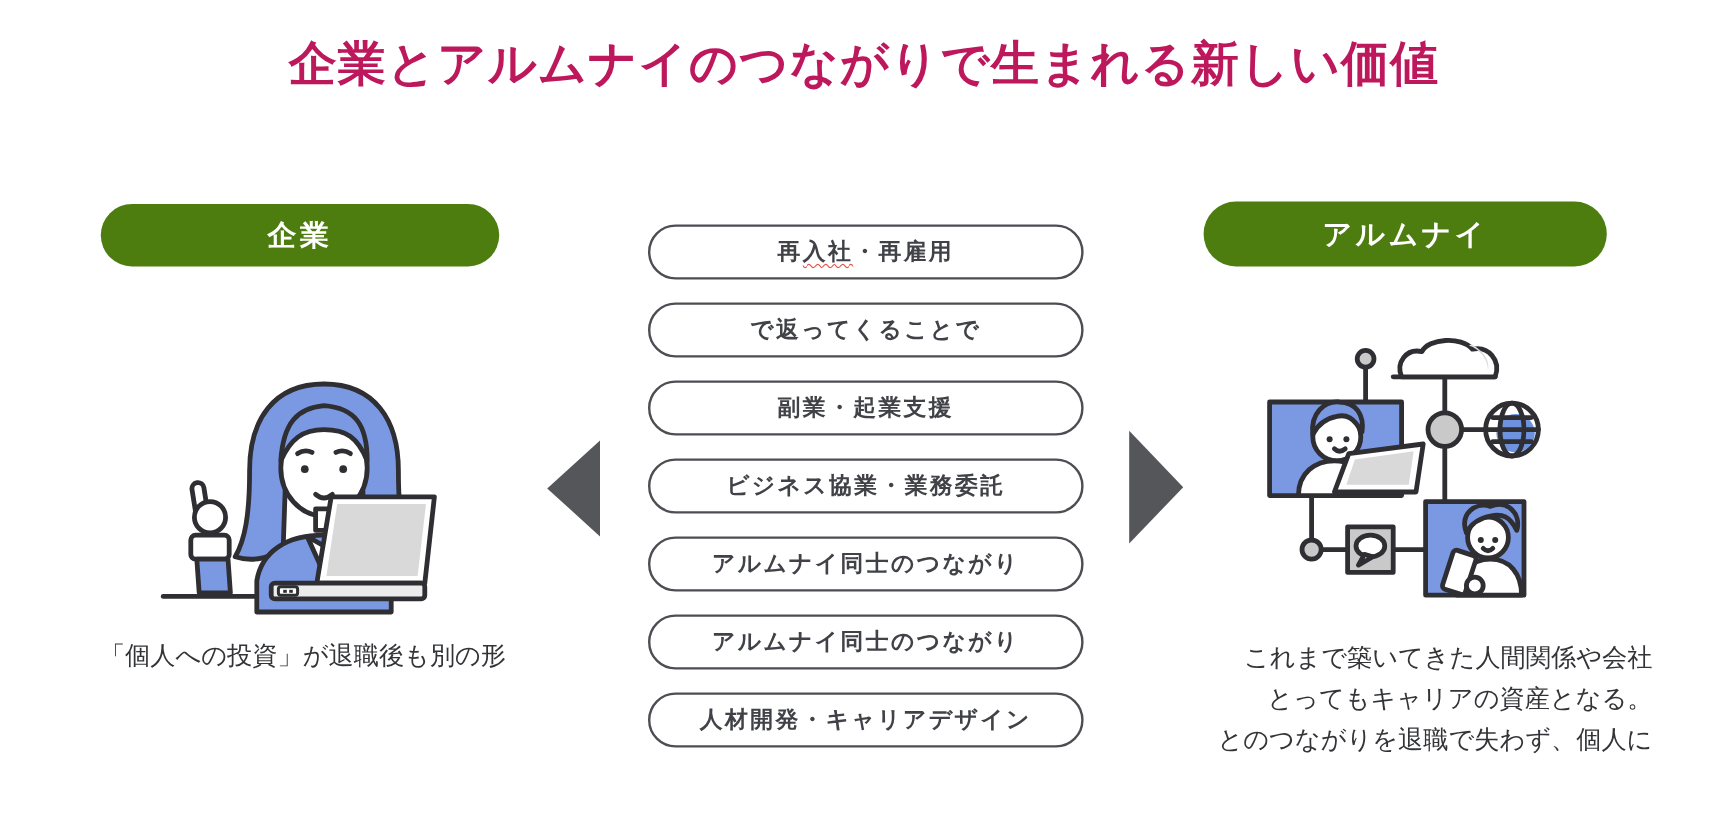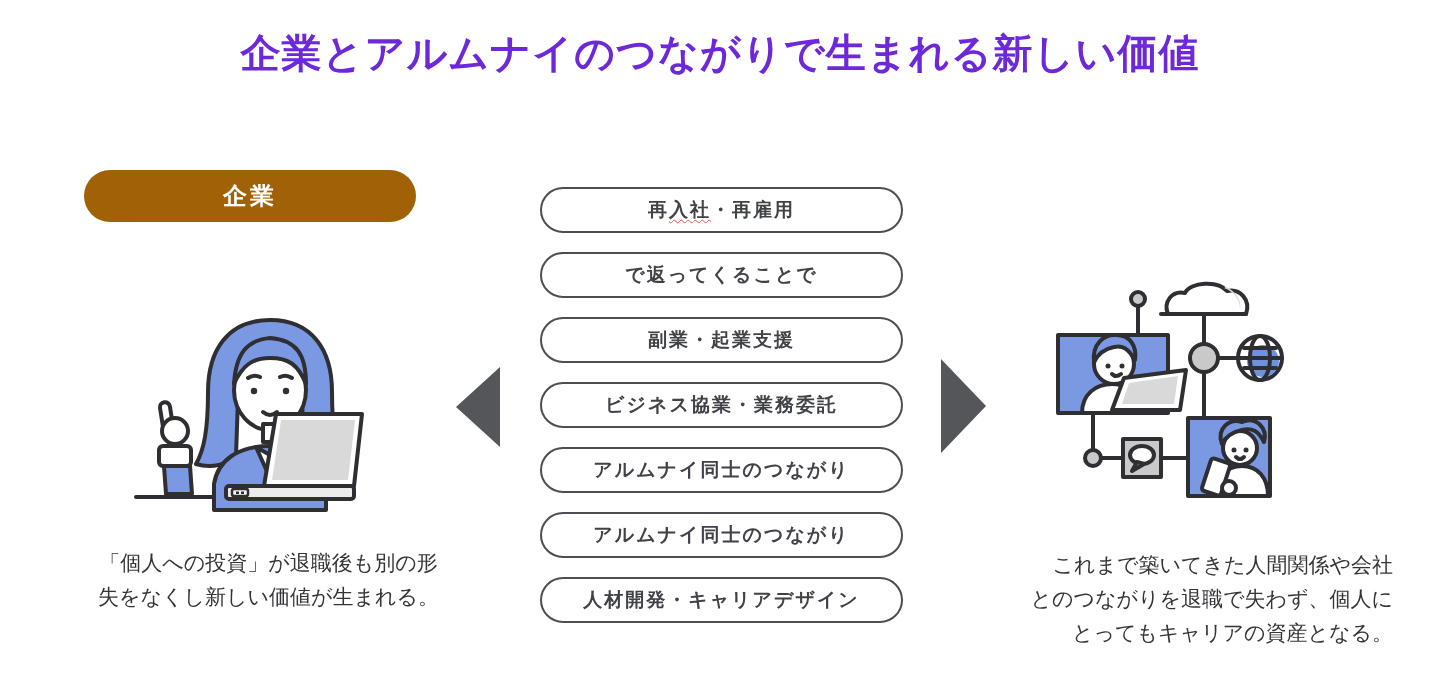--- a/index.html
+++ b/index.html
@@ -2,24 +2,24 @@
 <html><head>
 <meta charset="utf-8">
 <style>
   html,body{margin:0;padding:0;background:#fff;}
   .canvas{
     position:relative;width:1440px;height:693px;background:#ffffff;
     font-family:"Liberation Sans",sans-serif;overflow:hidden;margin:0 auto;
   }
   .title{
     position:absolute;top:26px;left:0;width:100%;text-align:center;
-    font-size:40px;font-weight:bold;color:#6d28d9;letter-spacing:1px;margin:0;
+    font-size:40px;font-weight:bold;color:#be185d;letter-spacing:1px;margin:0;
   }
   .badge{
-    position:absolute;background:#a16207;color:#ffffff;border-radius:28px;
+    position:absolute;background:#4d7c0f;color:#ffffff;border-radius:28px;
     display:flex;align-items:center;justify-content:center;
     font-size:24px;font-weight:bold;letter-spacing:3px;
   }
   .badge-left{left:84px;top:170px;width:332px;height:52px;}
   .badge-right{left:1003px;top:168px;width:336px;height:54px;}
   .pills{position:absolute;left:540px;top:187px;width:363px;}
   .pill{
     height:42px;background:#ffffff;border:2.5px solid #4d4e53;border-radius:24px;
     display:flex;align-items:center;justify-content:center;
     font-size:19px;font-weight:bold;color:#404247;letter-spacing:2px;
@@ -38,34 +38,35 @@
   }
   .arrow-right{
     left:941px;top:359px;
     border-top:47px solid transparent;border-bottom:47px solid transparent;
     border-left:45px solid #55565a;
   }
   .illo{position:absolute;}
   .illo-left{left:120px;top:298px;}
   .illo-right{left:1028px;top:278px;}
   .desc{
-    position:absolute;font-size:21px;line-height:34px;color:#333437;margin:16px;
+    position:absolute;font-size:21px;line-height:34px;color:#333437;margin:0;
   }
   .desc-left{left:75px;top:530px;width:355px;text-align:center;}
   .desc-right{left:997px;top:532px;width:380px;text-align:right;}
   .desc span{display:block;}
 </style>
 </head>
 <body>
 
 <div class="canvas">
 
   <h1 class="title">企業とアルムナイのつながりで生まれる新しい価値</h1>
 
   <div class="badge badge-left">企業</div>
+  <div class="badge badge-right">アルムナイ</div>
 
   <div class="pills">
     <div class="pill">
         <span>再</span>
         <span class="squiggle">入社</span>
         <span>・再雇用</span>
       </div>
     <div class="pill">で返ってくることで</div>
     <div class="pill">副業・起業支援</div>
     <div class="pill">ビジネス協業・業務委託</div>
@@ -175,22 +176,21 @@
         <path d="M208 179 Q212 183 216 179" fill="none"></path>
         <path d="M186 218 C186 200 198 188 214 188 C230 188 240 200 240 218 Z" fill="#ffffff"></path>
         <rect x="178" y="182" width="20" height="34" rx="3" fill="#ffffff" transform="rotate(18 188 199)"></rect>
         <circle cx="201" cy="210" r="7" fill="#ffffff"></circle>
       </g>
     </g>
   </svg>
 
   <p class="desc desc-left">
     <span>「個人への投資」が退職後も別の形</span>
-    <span>失をなくし新しい価値が生まれる。</span>
   </p>
 
   <p class="desc desc-right">
     <span>これまで築いてきた人間関係や会社</span>
+    <span>とってもキャリアの資産となる。</span>
     <span>とのつながりを退職で失わず、個人に</span>
-    <span>とってもキャリアの資産となる。</span>
   </p>
 
 </div>
 
 </body></html>

